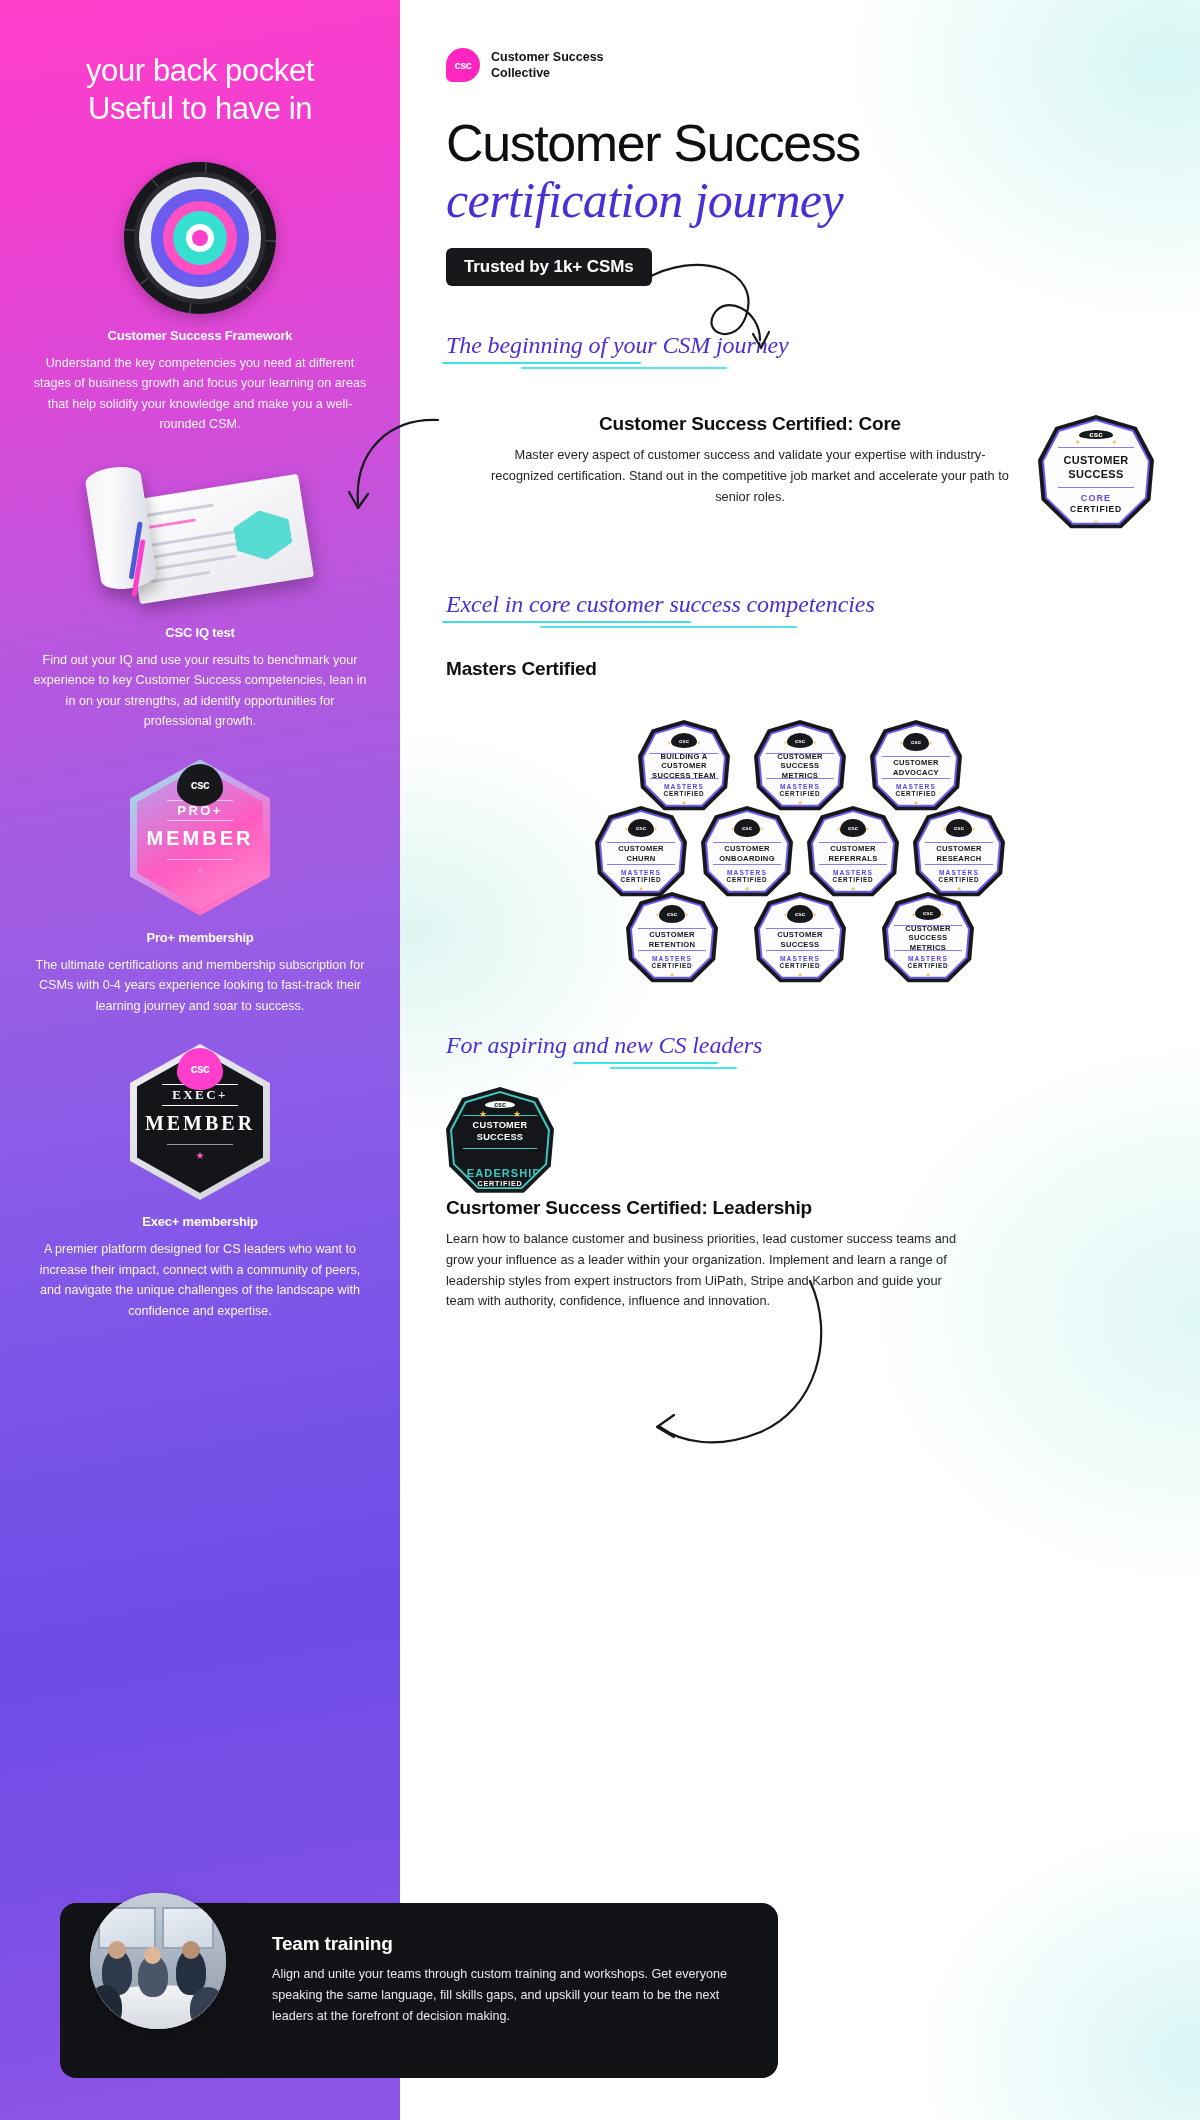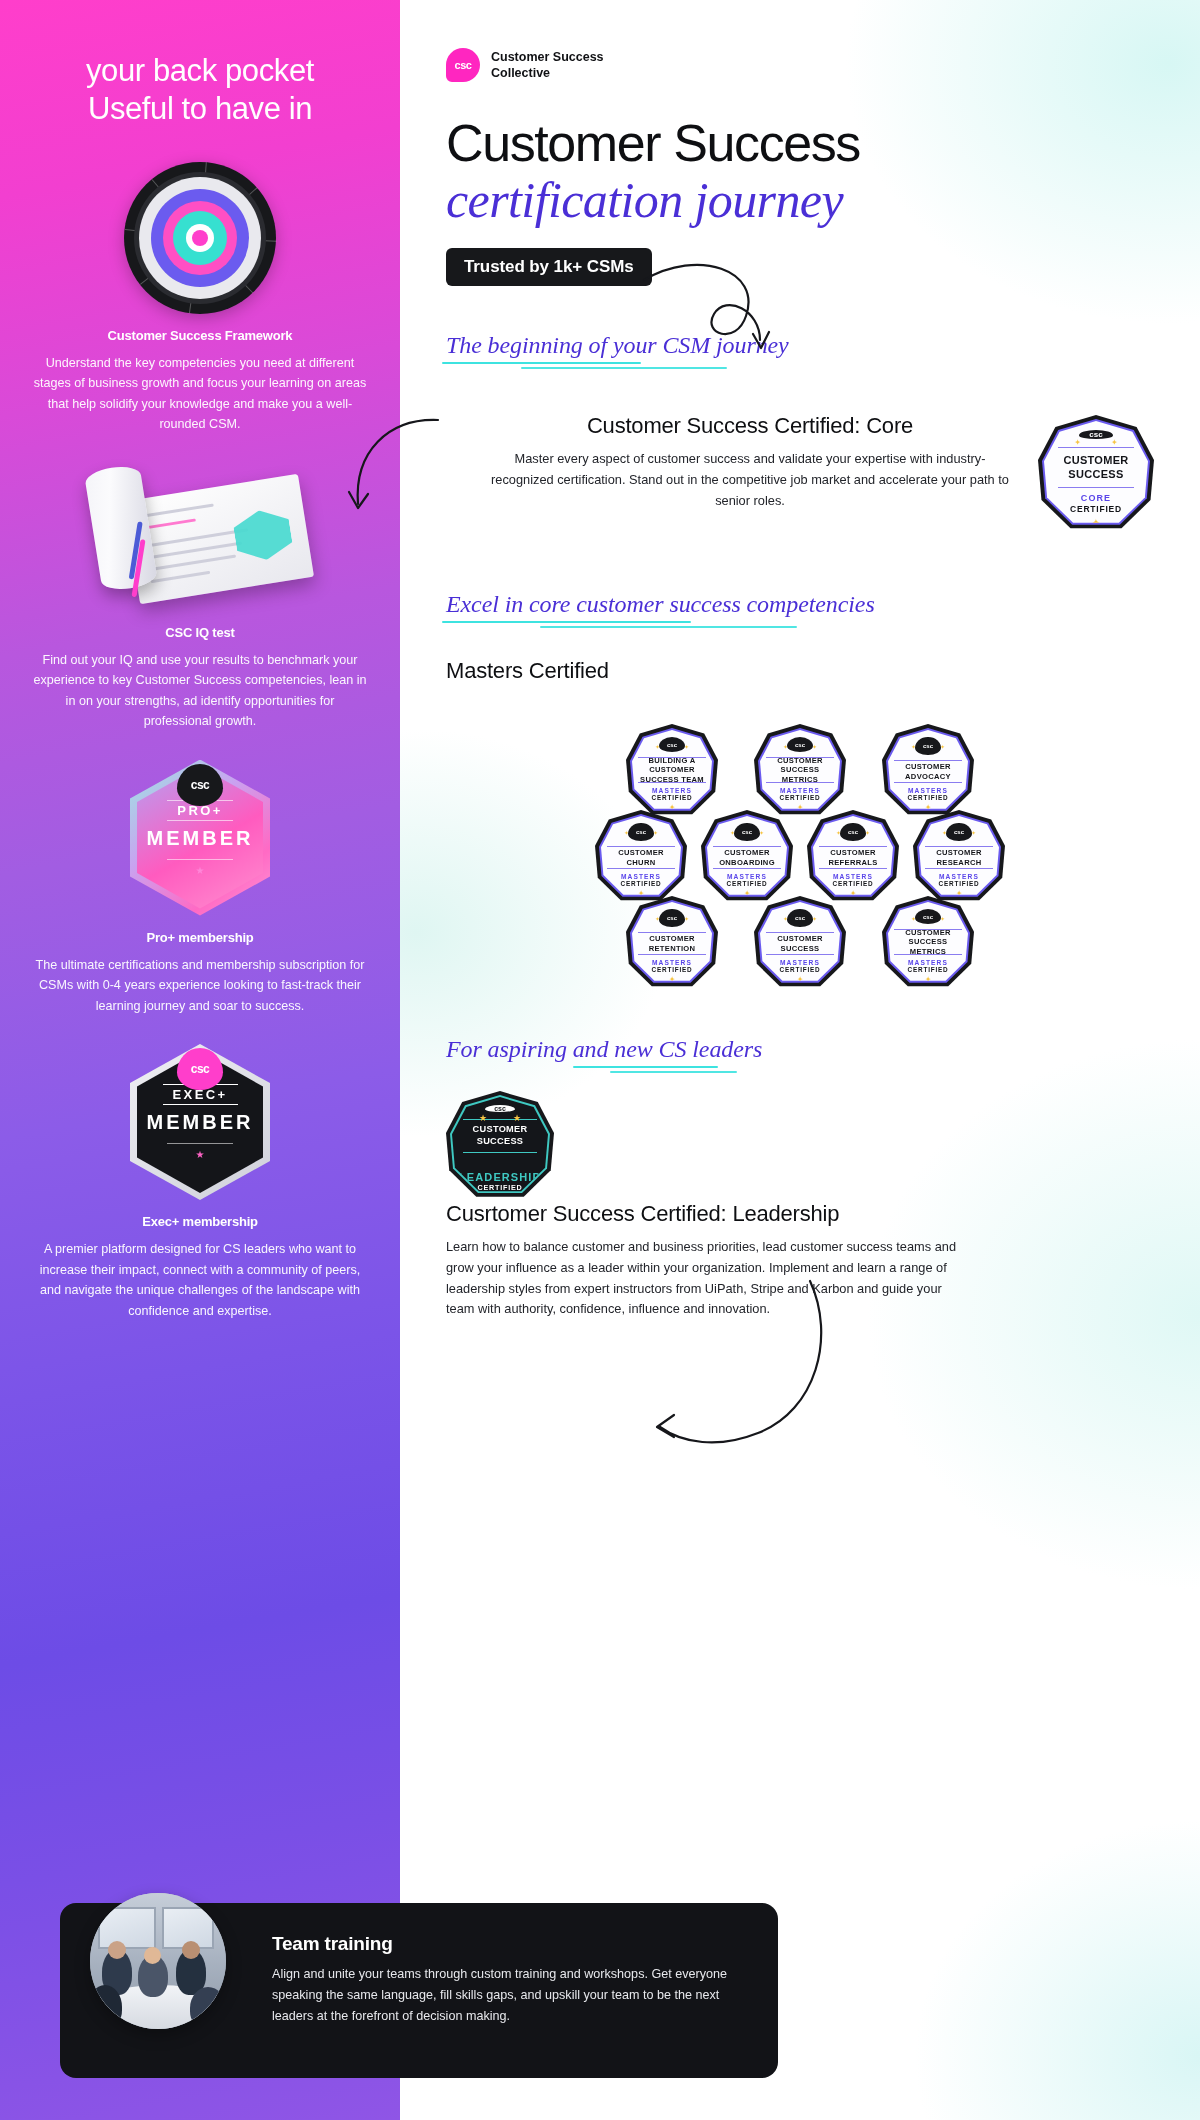--- a/index.html
+++ b/index.html
@@ -116,21 +116,21 @@
   }
   .hex-member {
     font-size:20px; font-weight:700; letter-spacing:3px; color:#fff; margin-top:6px;
   }
   .hex-rule { width:66px; height:1px; background:rgba(255,255,255,.55); margin-top:9px; }
   .hex-star { color:#ff86d8; font-size:10px; margin-top:5px; }
 
   .pro-outer { background:linear-gradient(140deg,#9be8e2,#c9a2f0 40%,#ff6ac4 75%,#ff9ad8); }
   .pro-inner { background:linear-gradient(150deg,#b5a0f2,#ff5bbf 55%,#ff8fd0); }
   .exec-outer { background:linear-gradient(140deg,#f0f0f4,#cfd0da); }
-  .exec-inner { background:#141519; }
+  .exec-inner { background:#141519;font-family:Liberation Serif, serif; }
   .exec-inner .hex-tier { border-color:#ffffff; }
   .exec-inner .hex-star { color:#ff63c6; }
   .exec-csc { background:#ff3ecb; }
 
   
   .photo-circle {
     width:136px; height:136px; border-radius:50%; overflow:hidden; position:relative;
     background:linear-gradient(160deg,#b9c3cf,#7f8a99);
     box-shadow:0 6px 16px rgba(0,0,0,.3);
   }
@@ -180,21 +180,21 @@
     font-family:"Liberation Serif", serif; font-style:italic;
     font-size:24px; color:#4a2fd6; position:relative; display:inline-block;
     letter-spacing:-0.1px;
   }
   .script-head .ul1, .script-head .ul2 {
     position:absolute; height:2.5px; background:#3de3e0; border-radius:2px;
   }
   .script-head .ul1 { left:-4px; bottom:-5px; width:58%; }
   .script-head .ul2 { left:22%; bottom:-10px; width:60%; height:2px; opacity:.9; }
 
-  .cert-title { font-size:22px; font-weight:400; color:#0e0f12; letter-spacing:-0.2px; }
+  .cert-title { font-size:19px; font-weight:700; color:#0e0f12; letter-spacing:-0.2px; }
   .cert-body { font-size:12.8px; line-height:1.62; color:#22242a; }
 
   
   .oct { position:relative; }
   .oct-ring {
     position:absolute; inset:0; background:#17181b;
     clip-path:polygon(50% 0%,85% 10%,100% 38%,97% 72%,72% 96%,28% 96%,3% 72%,0 38%,15% 10%);
   }
   .oct-mid {
     position:absolute; inset:4px; background:#6b5bef;
@@ -251,21 +251,21 @@
   .oct-lead .oct-name { color:#ffffff; border-color:#3fc9c2; font-size:9.2px; line-height:1.3; width:74px; margin-top:7px; padding:4px 0; }
   .oct-lead .oct-tier { color:#3fc9c2; font-size:11px; margin-top:18px; }
   .oct-lead .oct-tier2 { color:#ffffff; font-size:7.2px; }
   .oct-lead .oct-botstar { font-size:9px; margin-top:2px; }
   .oct-lead .oct-stars { top:16px; }
   .oct-lead .oct-star { font-size:9px; }
   .oct-lead .oct-star.l { margin-right:26px; }
 
   
   .mrow { display:flex; justify-content:center; }
-  .mrow.r1 { gap:36px; }
+  .mrow.r1 { gap:24px; }
   .mrow.r2 { gap:14px; margin-top:-8px; }
   .mrow.r3 { gap:36px; margin-top:-8px; }
 
   
   #team-card {
     position:absolute; left:60px; top:1903px; width:718px; height:175px;
     background:#121317; border-radius:16px; z-index:5;
     padding:30px 34px 0 212px;
   }
   #team-card .tt-title { color:#fff; font-size:19px; font-weight:700; letter-spacing:-0.2px; }

